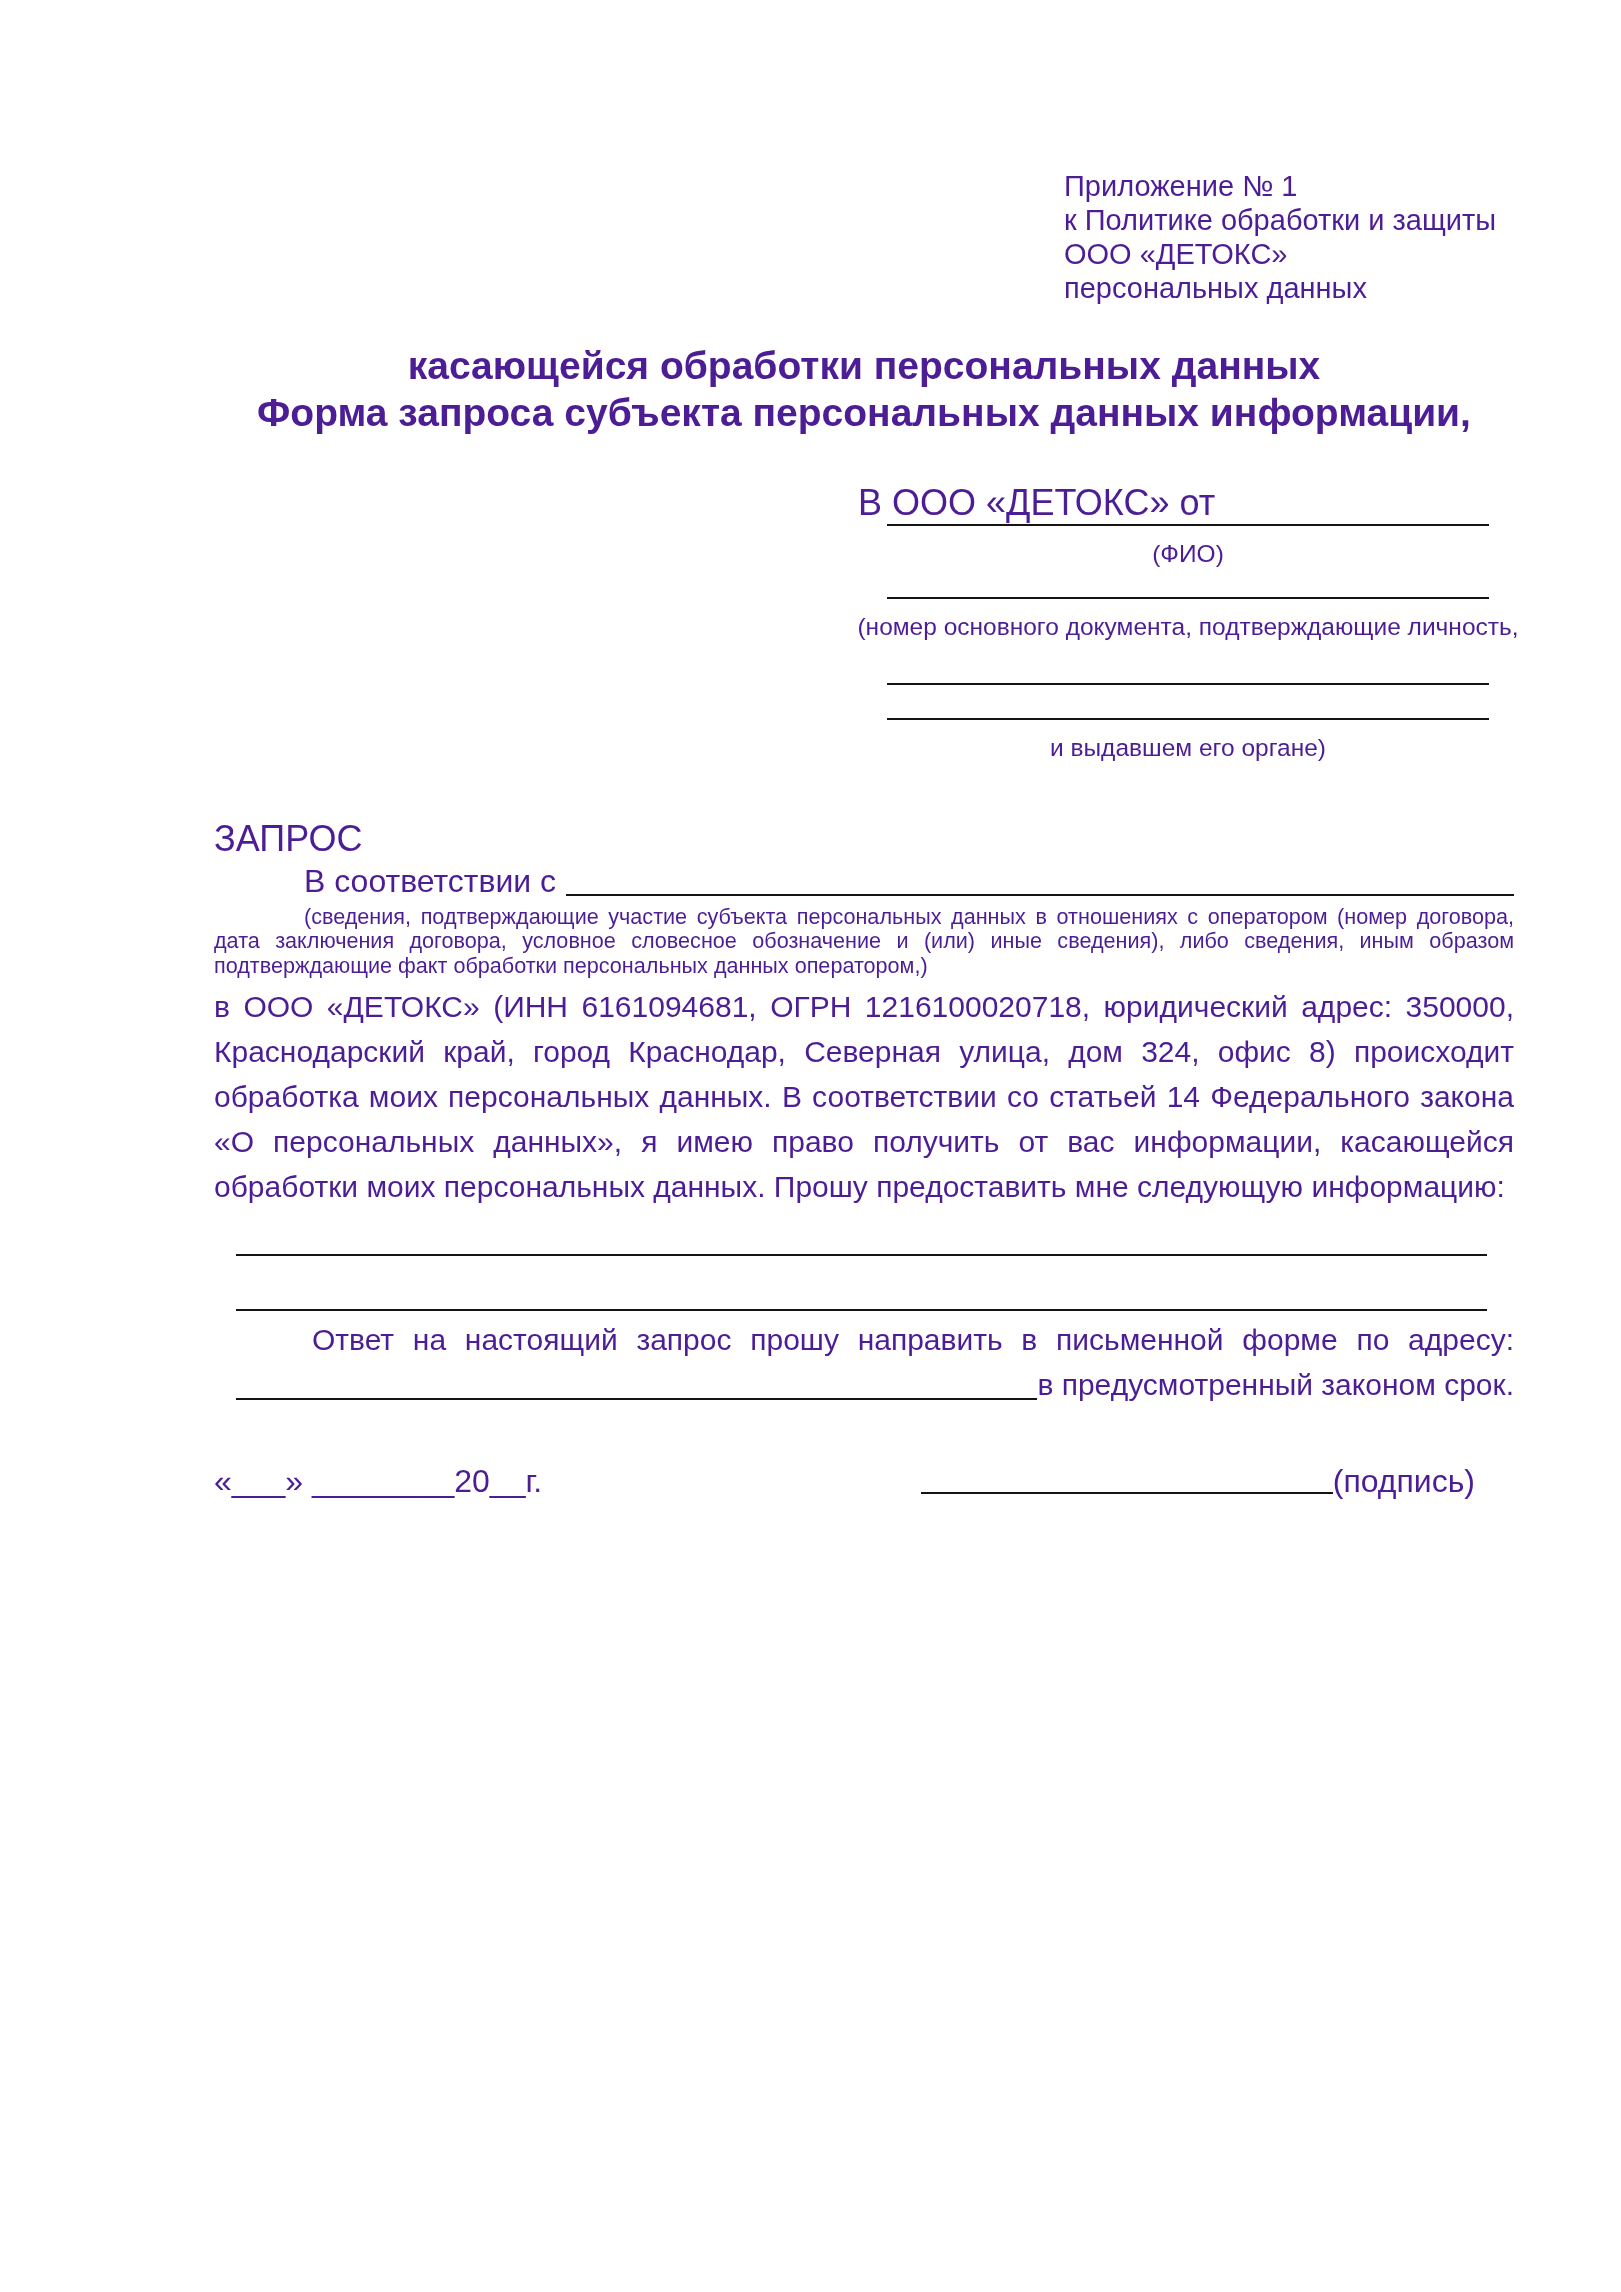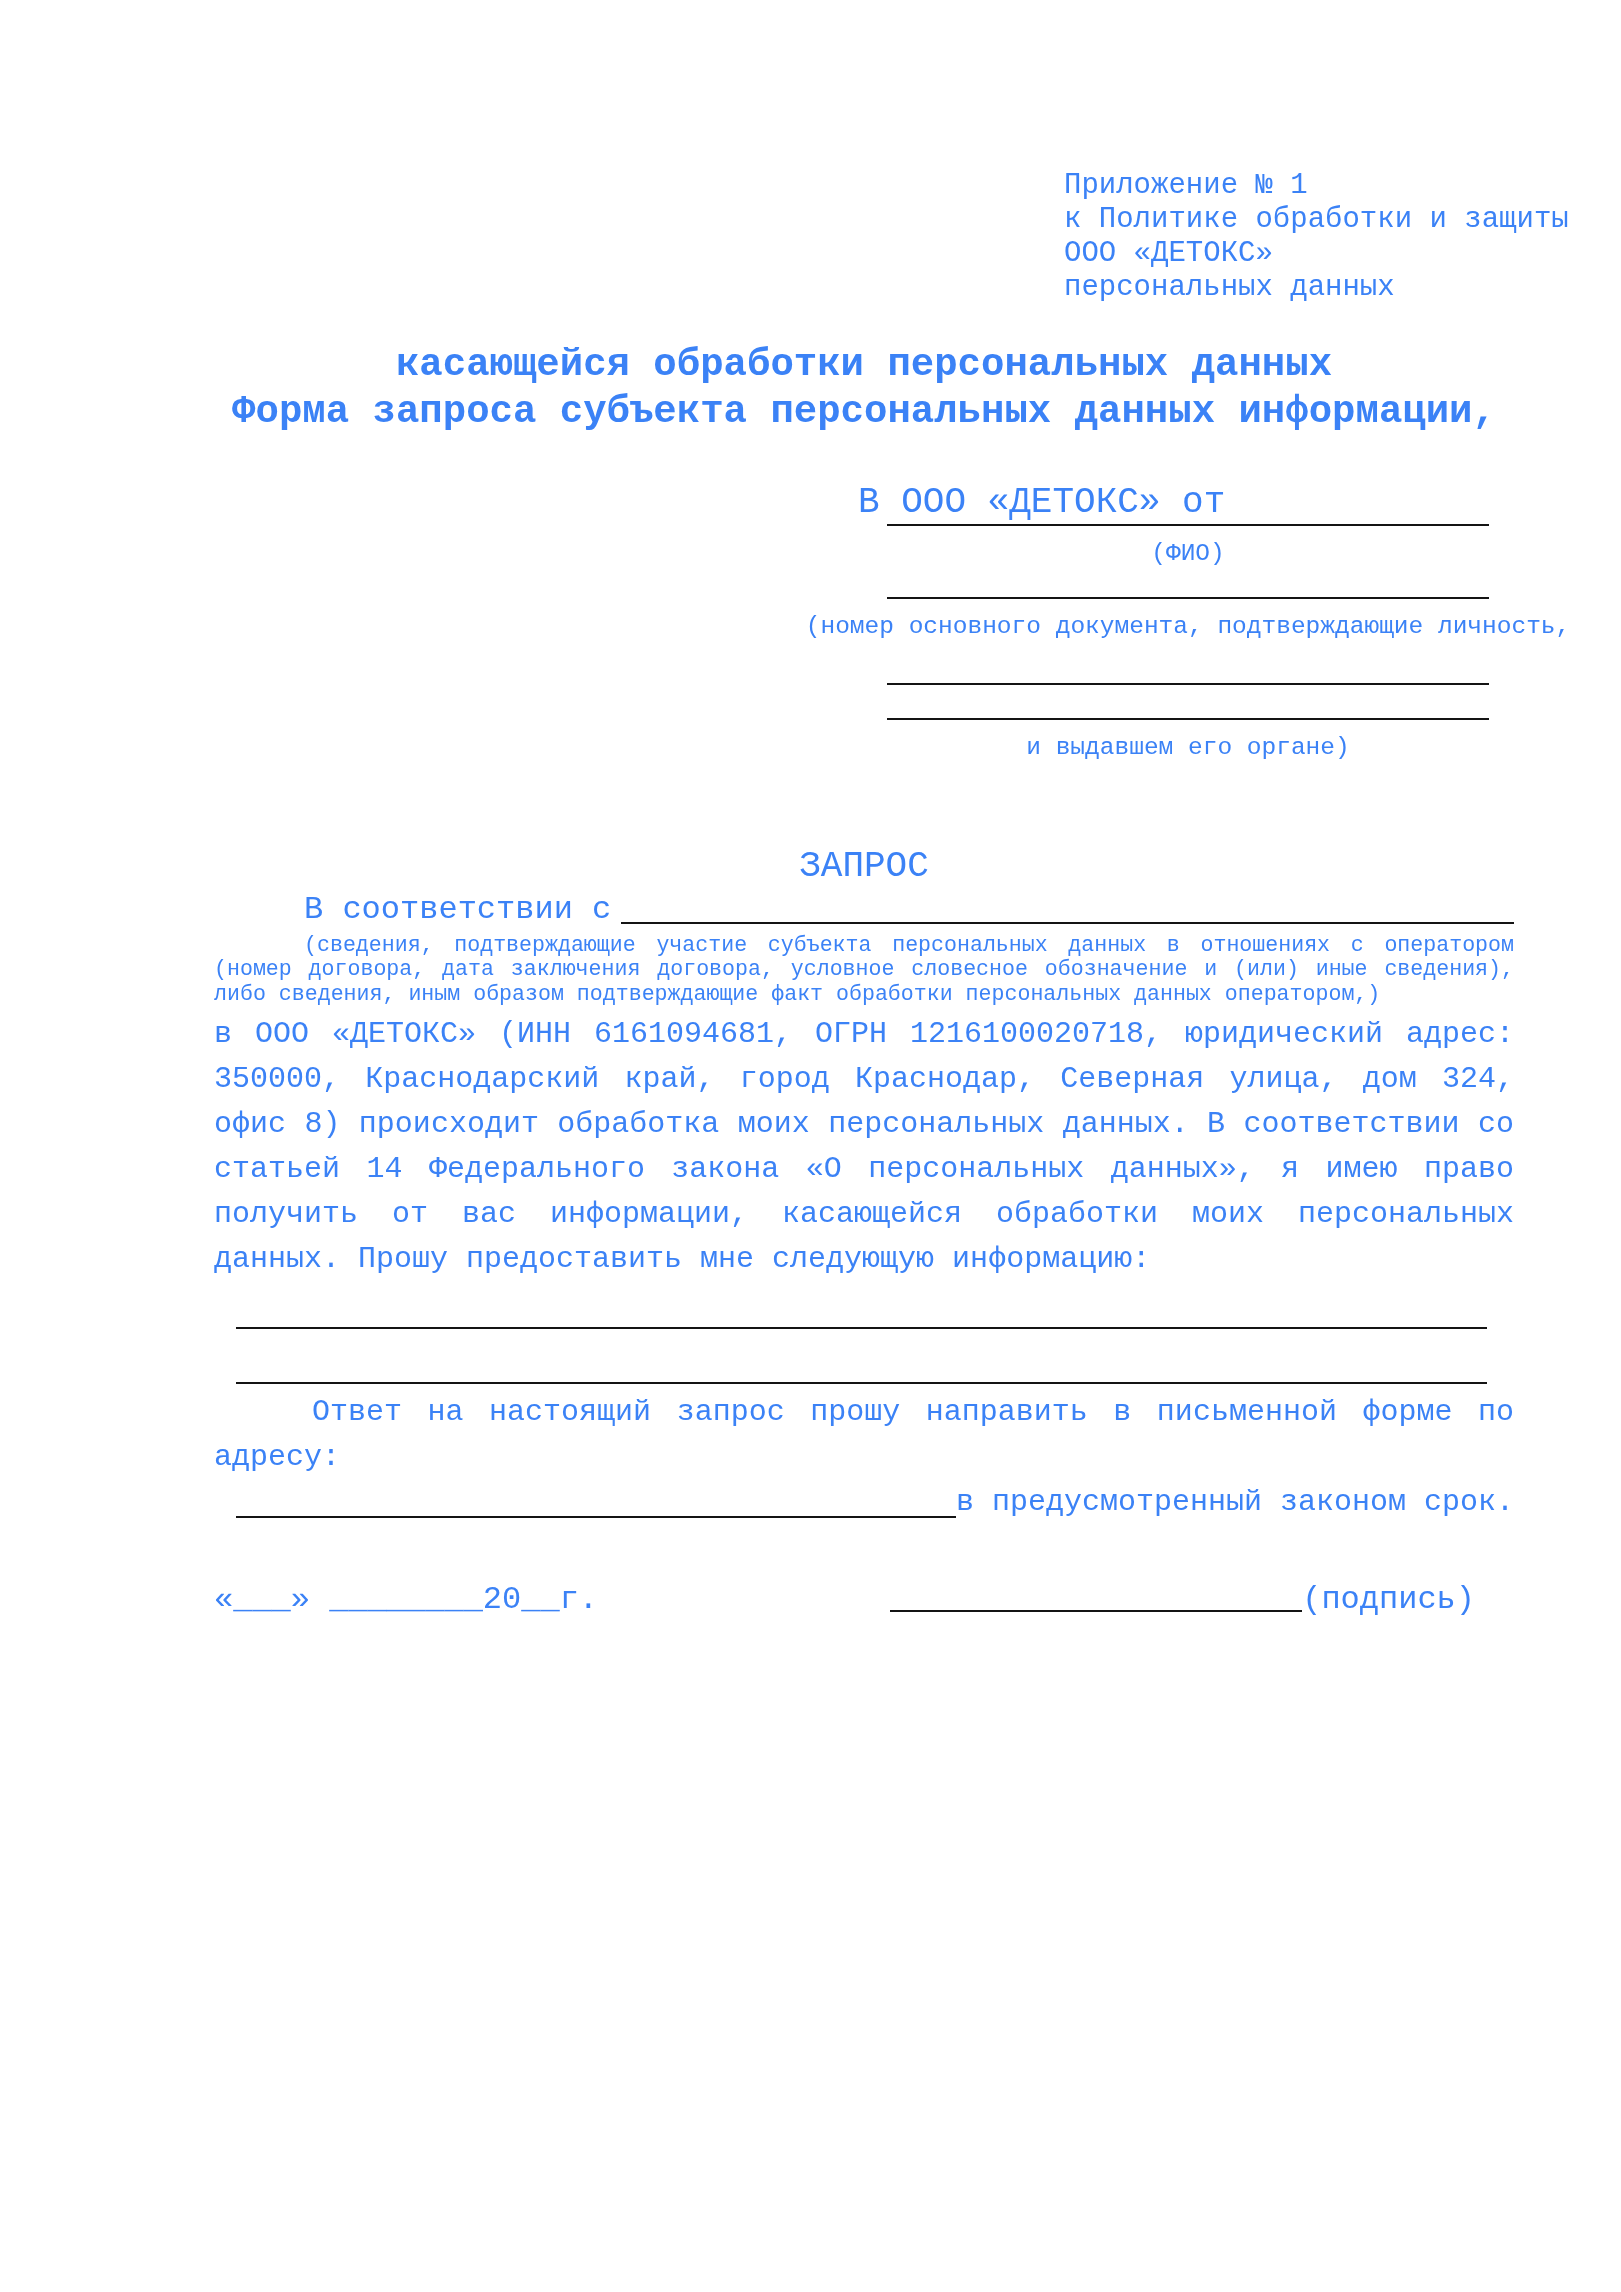--- a/index.html
+++ b/index.html
@@ -5,22 +5,22 @@
   html, body {
     margin: 0;
     padding: 0;
     background: #ffffff;
   }
   .page {
     position: relative;
     width: 1621px;
     height: 1628px;
     background: #ffffff;
-    color: #3b82f6;
-    font-family: Liberation Mono, monospace;
+    color: #4c1d95;
+    font-family: Liberation Sans, sans-serif;
     overflow: hidden;
   }
   .content {
     position: absolute;
     left: 214px;
     right: 107px;
     top: 0;
   }
 
   
@@ -64,22 +64,22 @@
     display: flex;
     justify-content: center;
     white-space: nowrap;
   }
   .mt30 { margin-top: 29px; }
   .mt44 { margin-top: 43px; }
   .mt34 { margin-top: 33px; }
 
   
   .request-heading {
-    margin-top: 83px;
-    text-align: center;
+    margin-top: 55px;
+    text-align: left;
     font-size: 36px;
     line-height: 43px;
   }
   .intro-row {
     display: flex;
     padding-left: 90px;
     font-size: 32px;
     line-height: 43px;
   }
   .intro-row .prefix { white-space: nowrap; padding-right: 9.8px; }

